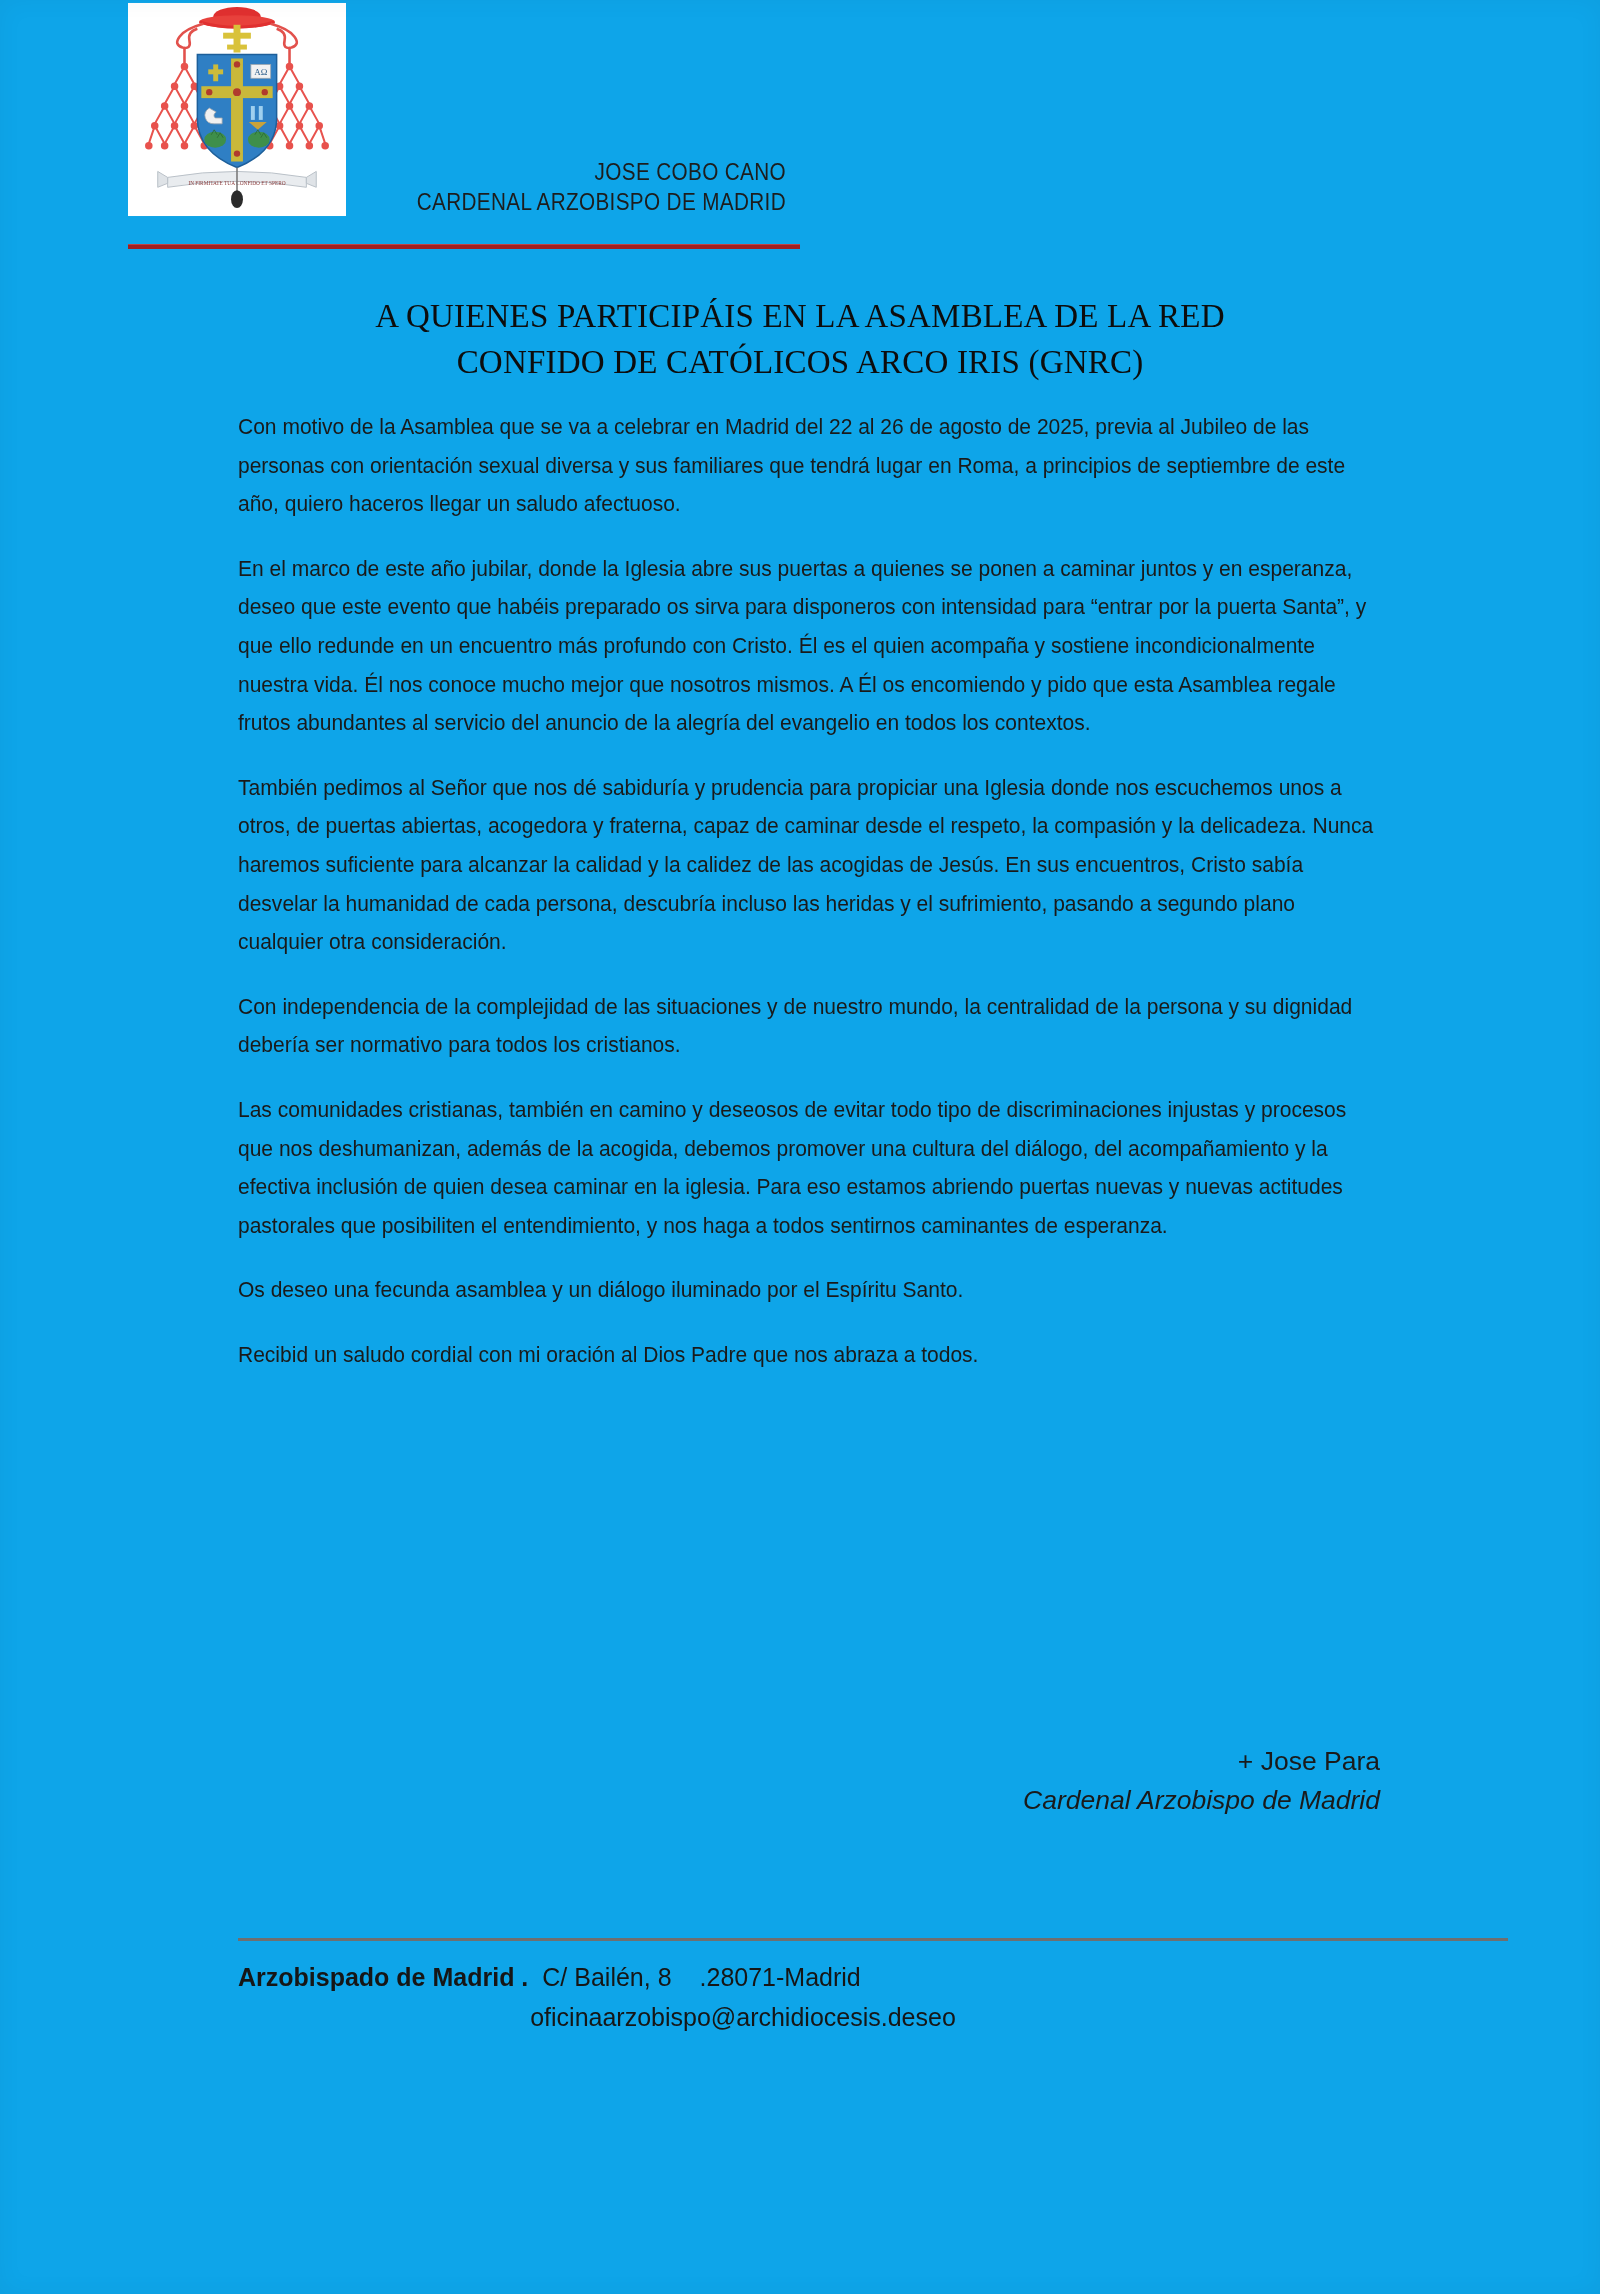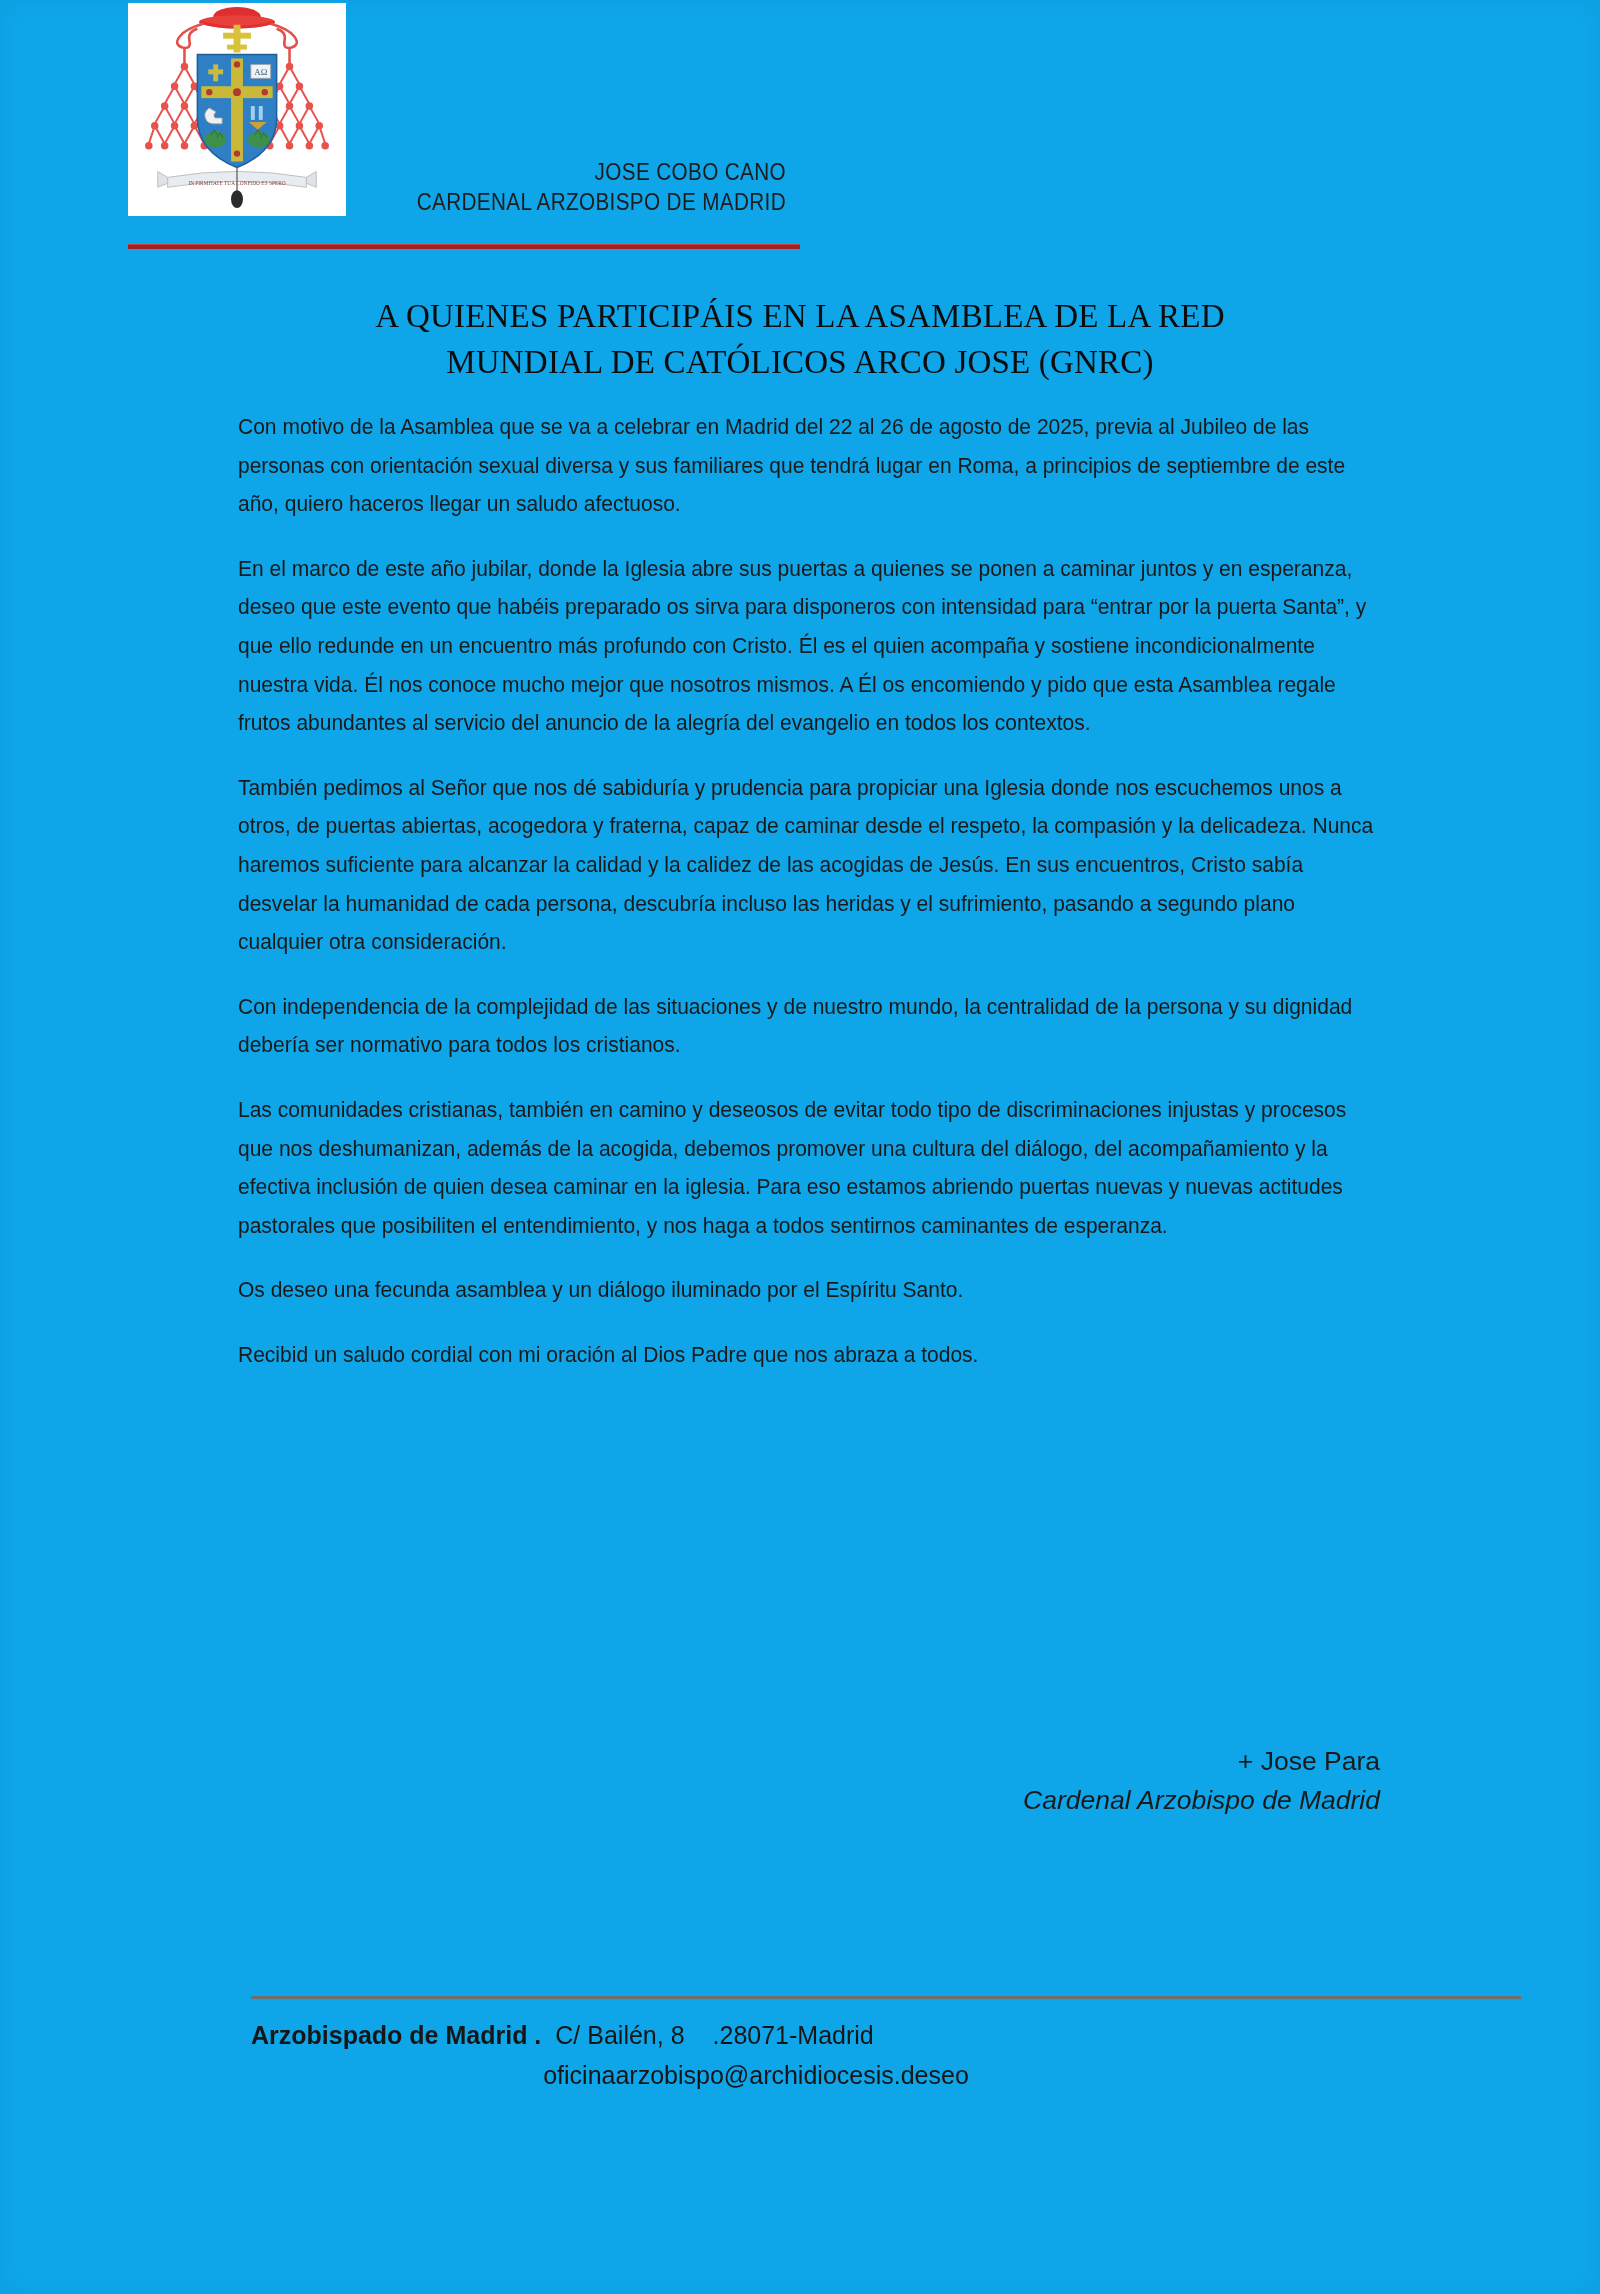--- a/index.html
+++ b/index.html
@@ -119,23 +119,22 @@
     font-size: 26.5px;
     line-height: 38.6px;
     color: #1a1a1a;
   }
   .signature .sig-role { font-style: italic; }
 
   
   .footer {
     position: absolute;
     left: 238px;
-    top: 1996px;
+    top: 1938px;
     width: 1270px;
-    margin-left: 13px;
   }
   .rule-grey {
     width: 1270px;
     height: 3px;
     background: #6f6f6f;
     margin-bottom: 16px;
   }
   .footer-lines {
     font-family: "Liberation Sans", sans-serif;
     font-size: 25px;
@@ -276,21 +275,21 @@
     <div class="header-names">
       <div class="nm">JOSE COBO CANO</div>
       <div class="nm">CARDENAL ARZOBISPO DE MADRID</div>
     </div>
 
     <div class="rule-red"></div>
   </div>
 
   <div class="doc-title">
     <div>A QUIENES PARTICIPÁIS EN LA ASAMBLEA DE LA RED</div>
-    <div>MUNDIAL DE CATÓLICOS ARCO JOSE (GNRC)</div>
+    <div>CONFIDO DE CATÓLICOS ARCO IRIS (GNRC)</div>
   </div>
 
   <div class="body-text">
     <p>Con motivo de la Asamblea que se va a celebrar en Madrid del 22 al 26 de agosto de 2025, previa al Jubileo de las personas con orientación sexual diversa y sus familiares que tendrá lugar en Roma, a principios de septiembre de este año, quiero haceros llegar un saludo afectuoso.</p>
     <p>En el marco de este año jubilar, donde la Iglesia abre sus puertas a quienes se ponen a caminar juntos y en esperanza, deseo que este evento que habéis preparado os sirva para disponeros con intensidad para “entrar por la puerta Santa”,  y que ello redunde en un encuentro más profundo con Cristo. Él es el quien  acompaña y sostiene incondicionalmente nuestra vida. Él nos conoce mucho mejor que nosotros mismos. A Él os encomiendo y pido que esta Asamblea regale frutos abundantes al servicio del anuncio de la alegría del evangelio en todos los contextos.</p>
     <p> También pedimos al Señor que nos dé sabiduría y prudencia para propiciar una Iglesia donde nos escuchemos unos a otros, de puertas abiertas, acogedora y fraterna, capaz de caminar desde el respeto, la compasión y la delicadeza. Nunca haremos suficiente para alcanzar la calidad y la calidez de las acogidas de Jesús. En sus encuentros, Cristo sabía desvelar la humanidad de cada persona, descubría incluso   las heridas y el sufrimiento, pasando a segundo plano cualquier otra consideración.</p>
     <p>Con independencia de la complejidad de las situaciones y de nuestro mundo, la centralidad de la persona y su dignidad debería ser normativo para todos los cristianos.</p>
     <p>Las comunidades cristianas, también en camino y deseosos de  evitar todo tipo de discriminaciones injustas y procesos que nos deshumanizan, además de la acogida, debemos promover una cultura del  diálogo, del acompañamiento y la efectiva inclusión de quien desea caminar en la iglesia. Para eso  estamos abriendo puertas nuevas y nuevas actitudes  pastorales que posibiliten el entendimiento, y nos haga a todos sentirnos caminantes de esperanza.</p>
     <p>Os deseo una fecunda asamblea y un diálogo iluminado por el Espíritu Santo.</p>
     <p>Recibid un saludo cordial con mi oración al Dios Padre que nos abraza a todos.</p>

